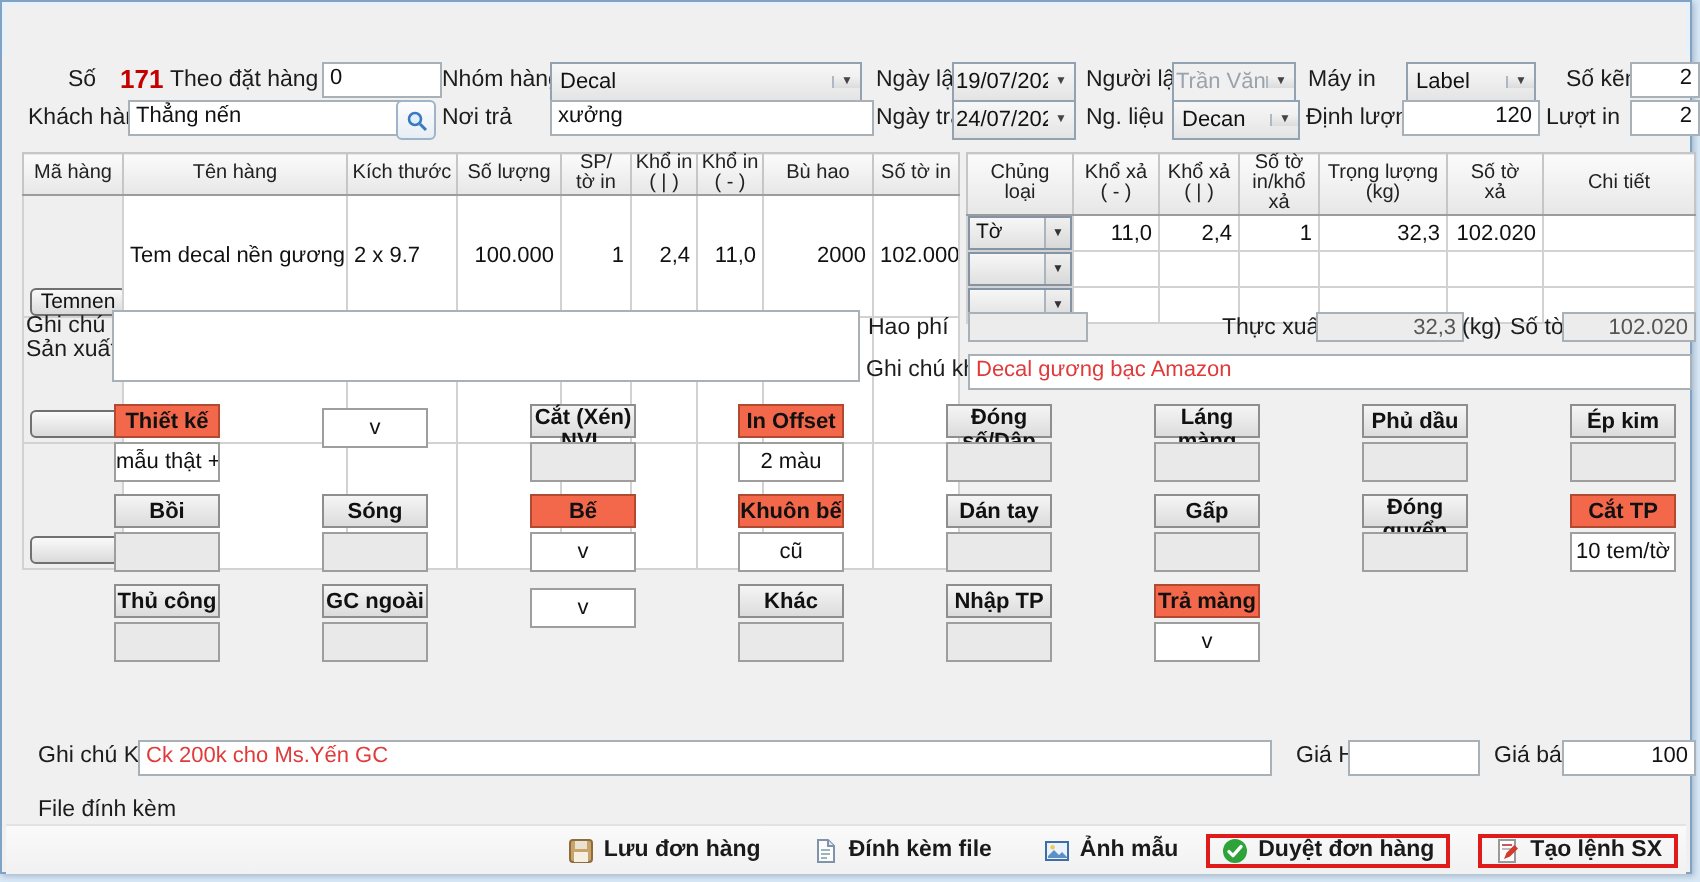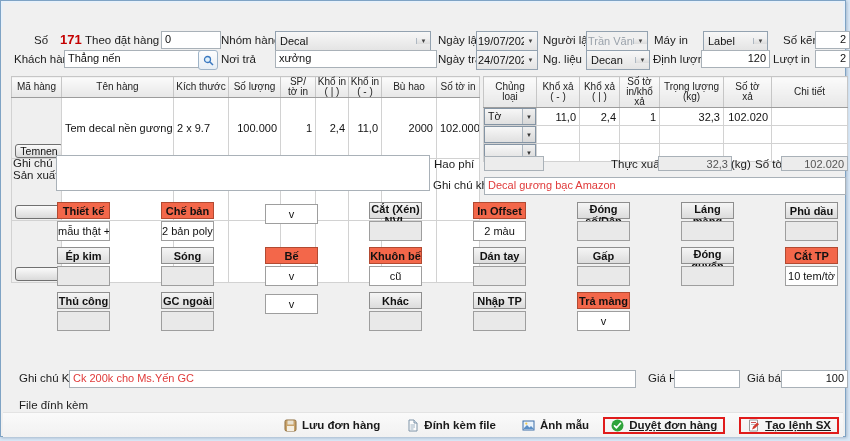--- a/index.html
+++ b/index.html
@@ -74,21 +74,21 @@
   }
   .step.on .step-h{background:var(--step-active,#f3674a);border-color:#b24a32;}
   .step-v{height:18px;margin-top:2px;border:1px solid #9e9e9e;background:#e9e9e9;
     font-size:11px;color:#111;text-align:center;line-height:18px;white-space:nowrap;overflow:hidden;}
   .step.on .step-v{background:#fff;}
   
   .toolbar{position:absolute;left:2px;right:2px;top:385px;height:24px;background:linear-gradient(#fafafa,#f1f1f1);
     border-top:1px solid #e3e3e3;display:flex;align-items:center;justify-content:flex-end;padding-right:4px;}
   .tb-btn{display:flex;align-items:center;gap:5px;font-size:11.5px;font-weight:bold;color:#1a1a1a;
     margin-left:26px;white-space:nowrap;}
-  .tb-btn.hl{border:2px solid var(--highlight,#e01b1b);padding:0 6px;margin-left:14px;text-decoration:underline;}
+  .tb-btn.hl{border:2px solid var(--highlight,#e01b1b);padding:0 6px;margin-left:14px;}
   .icon13{width:13px;height:13px;display:block;}
 </style>
 </head>
 <body>
 
 <div class="window">
 
 
   <div class="form">
 
@@ -294,24 +294,20 @@
     <div class="inputbox dis ta-r" style="left:780px;top:129px;width:59px;height:13px;">102.020</div>
     <span class="f-label" style="left:432px;top:152px;">Ghi chú kho</span>
     <div class="inputbox red-text" style="left:483px;top:150px;width:354px;">Decal gương bạc Amazon</div>
 
     <div class="steps">
         <div class="step on">
      <button class="step-h">Thiết kế</button>
      <div class="step-v">mẫu thật + ảnh Long</div>
    </div>
         <div class="step on">
-     <button class="step-h">Chế bản</button>
-     <div class="step-v">2 bản polyme cũ</div>
-   </div>
-        <div class="step on">
      <div class="step-v">v</div>
    </div>
         <div class="step">
      <button class="step-h">Cắt (Xén) NVL</button>
      <div class="step-v"></div>
    </div>
         <div class="step on">
      <button class="step-h">In Offset</button>
      <div class="step-v">2 màu</div>
    </div>
@@ -322,20 +318,24 @@
         <div class="step">
      <button class="step-h">Láng màng</button>
      <div class="step-v"></div>
    </div>
         <div class="step">
      <button class="step-h">Phủ dầu</button>
      <div class="step-v"></div>
    </div>
         <div class="step">
      <button class="step-h">Ép kim</button>
+     <div class="step-v"></div>
+   </div>
+        <div class="step">
+     <button class="step-h">Bồi</button>
      <div class="step-v"></div>
    </div>
         <div class="step">
      <button class="step-h">Sóng</button>
      <div class="step-v"></div>
    </div>
         <div class="step on">
      <button class="step-h">Bế</button>
      <div class="step-v">v</div>
    </div>

